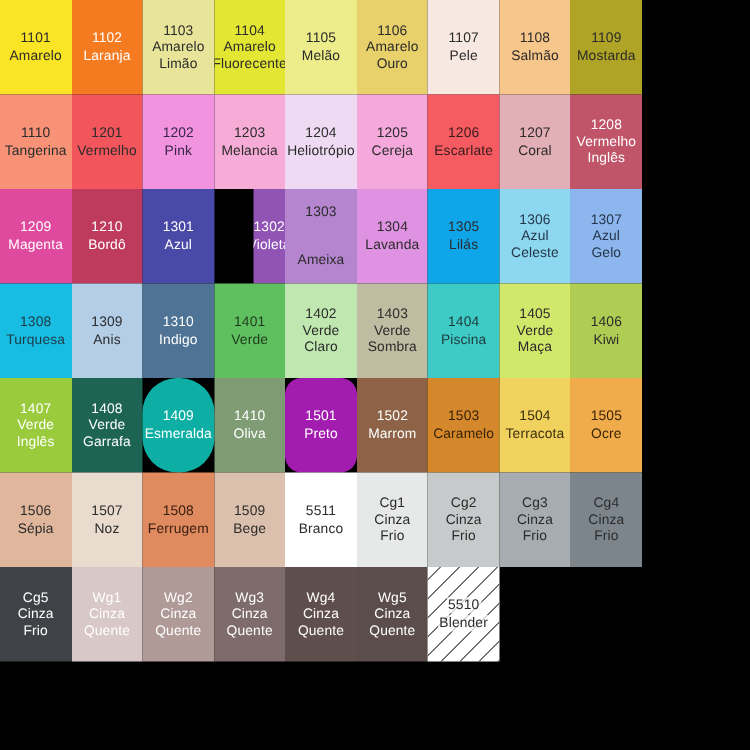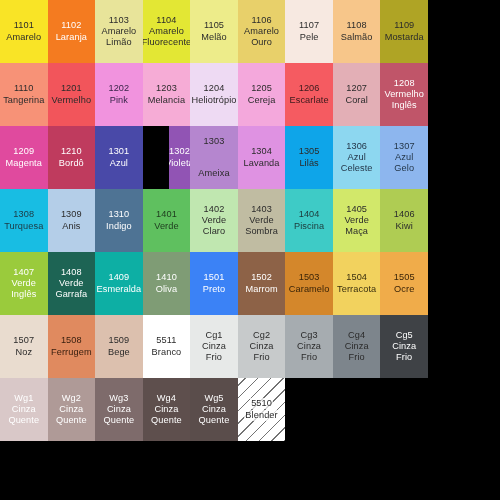--- a/index.html
+++ b/index.html
@@ -221,48 +221,52 @@
     <div class="swatch" style="background: rgb(154, 203, 60); color: rgb(255, 255, 255);">
       <span class="code">1407</span>
       <span class="name">Verde
 Inglês</span>
     </div>
     <div class="swatch" style="background: rgb(29, 100, 84); color: rgb(255, 255, 255);">
       <span class="code">1408</span>
       <span class="name">Verde
 Garrafa</span>
     </div>
-    <div class="swatch" style="background: rgb(13, 175, 164); color: rgb(255, 255, 255);">
+    <div class="swatch" style="background: rgb(13, 175, 164); color: rgb(255, 255, 255); border-radius: 23px;">
       <span class="code">1409</span>
       <span class="name">Esmeralda</span>
     </div>
     <div class="swatch" style="background: rgb(127, 156, 117); color: rgb(255, 255, 255);">
       <span class="code">1410</span>
       <span class="name">Oliva</span>
     </div>
-    <div class="swatch" style="background: #3b82f6; color: rgb(255, 255, 255);">
+    <div class="swatch" style="background: #a21caf; color: rgb(255, 255, 255); border-radius: 11px;">
       <span class="code">1501</span>
       <span class="name">Preto</span>
     </div>
     <div class="swatch" style="background: rgb(141, 98, 71); color: rgb(255, 255, 255);">
       <span class="code">1502</span>
       <span class="name">Marrom</span>
     </div>
     <div class="swatch" style="background: rgb(212, 135, 43); color: rgb(58, 36, 8);">
       <span class="code">1503</span>
       <span class="name">Caramelo</span>
     </div>
     <div class="swatch" style="background: rgb(242, 210, 94); color: rgb(58, 48, 16);">
       <span class="code">1504</span>
       <span class="name">Terracota</span>
     </div>
     <div class="swatch" style="background: rgb(240, 172, 74); color: rgb(58, 36, 8);">
       <span class="code">1505</span>
       <span class="name">Ocre</span>
     </div>
+    <div class="swatch" style="background: rgb(224, 183, 157); color: rgb(43, 43, 43);">
+      <span class="code">1506</span>
+      <span class="name">Sépia</span>
+    </div>
     <div class="swatch" style="background: rgb(233, 220, 207); color: rgb(43, 43, 43);">
       <span class="code">1507</span>
       <span class="name">Noz</span>
     </div>
     <div class="swatch" style="background: rgb(224, 138, 95); color: rgb(58, 32, 16);">
       <span class="code">1508</span>
       <span class="name">Ferrugem</span>
     </div>
     <div class="swatch" style="background: rgb(220, 192, 174); color: rgb(43, 43, 43);">
       <span class="code">1509</span>

